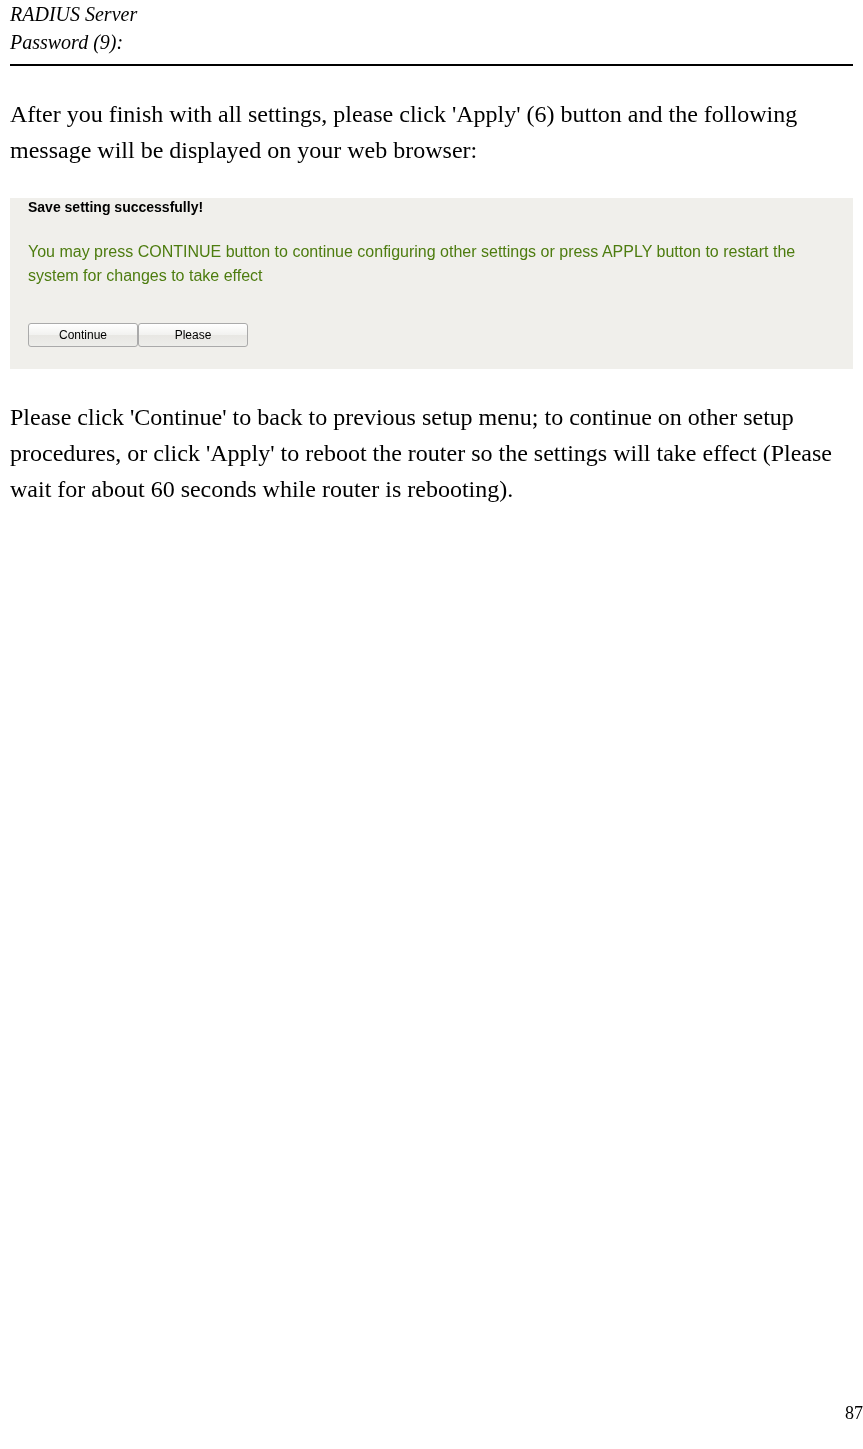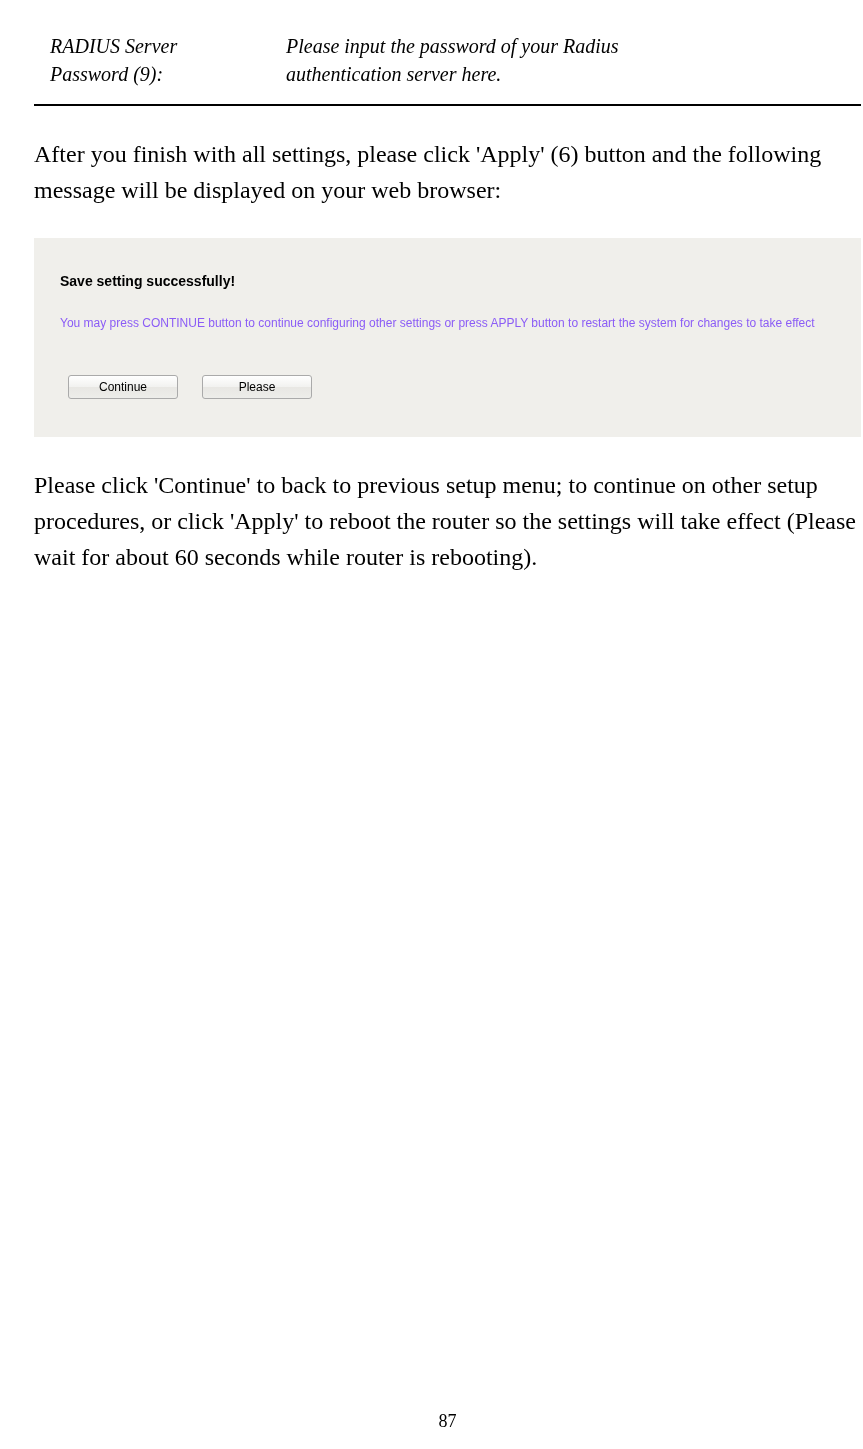--- a/index.html
+++ b/index.html
@@ -1,16 +1,16 @@
 <!DOCTYPE html>
 <html><head>
   <meta charset="utf-8">
   <style>
     * {
-      margin: 8px;
+      margin: 0;
       padding: 0;
       box-sizing: border-box;
     }
     body {
       font-family: 'Times New Roman', Times, serif;
       font-size: 20px;
       color: #000;
       background: #fff;
       width: 863px;
       min-height: 1449px;
@@ -35,72 +35,67 @@
       font-size: 20px;
       line-height: 1.4;
     }
     .paragraph {
       font-size: 24px;
       line-height: 1.5;
       margin-bottom: 30px;
     }
     .screenshot-box {
       background: #f0efeb;
-      padding: 27px 18px 22px 18px;
+      padding: 1px 18px 22px 18px;
       margin-bottom: 30px;
       font-family: Arial, sans-serif;
     }
     .screenshot-title {
       font-weight: bold;
       font-size: 14px;
       color: #000;
       margin-bottom: 25px;
     }
     .screenshot-text {
-      font-size: 12px;
-      color: #8b5cf6;
+      font-size: 16px;
+      color: #4d7c0f;
       line-height: 1.5;
       margin-bottom: 35px;
     }
     .button-row {
       display: flex;
-      gap: 8px;
     }
     .ui-button {
       background: linear-gradient(to bottom, #ffffff 0%, #f2f2f0 48%, #e8e7e3 50%, #ededea 100%);
       border: 1px solid #aaa;
       border-radius: 3px;
       padding: 4px 20px;
       font-size: 12px;
       font-family: Arial, sans-serif;
       cursor: pointer;
       min-width: 110px;
       text-align: center;
       color: #000;
     }
     .page-number {
       position: absolute;
       bottom: 25px;
       left: 0;
       right: 0;
-      text-align: center;
+      text-align: right;
       font-size: 18px;
     }
   </style>
 </head>
 <body>
 
 <div class="table-row">
   <div class="table-col-left">
     <span>RADIUS Server</span><br>
     <span>Password (9):</span>
-  </div>
-  <div class="table-col-right">
-    <span>Please input the password of your Radius</span><br>
-    <span>authentication server here.</span>
   </div>
 </div>
 
 <p class="paragraph">After you finish with all settings, please click 'Apply' (6) button and the following message will be displayed on your web browser:</p>
 
 <div class="screenshot-box">
   <div class="screenshot-title">Save setting successfully!</div>
   <div class="screenshot-text">You may press CONTINUE button to continue configuring other settings or press APPLY button to restart the system for changes to take effect</div>
   <div class="button-row">
     <button class="ui-button">Continue</button>

